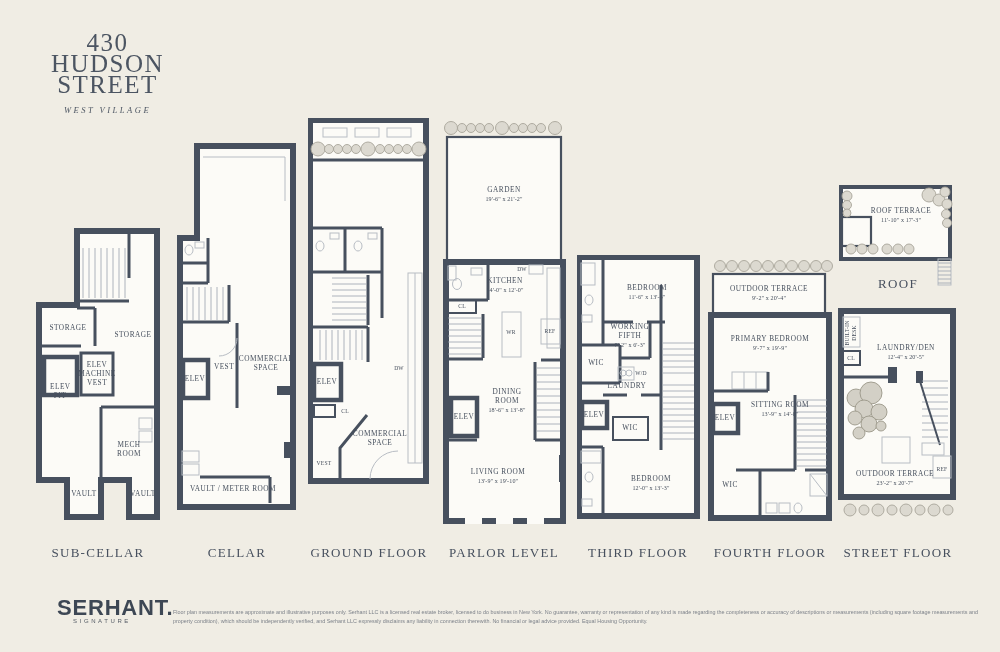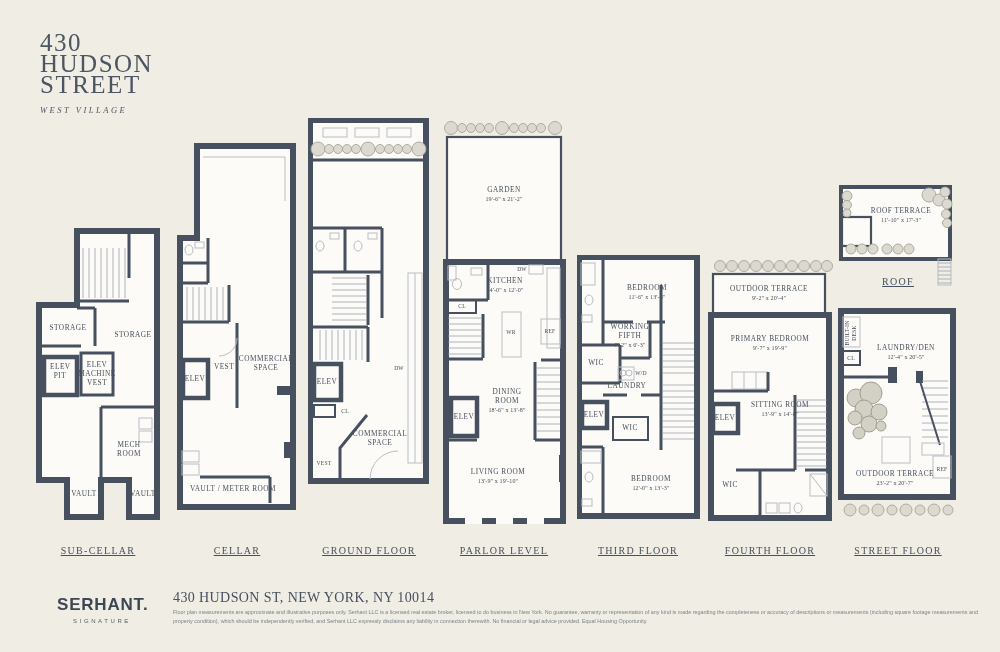--- a/index.html
+++ b/index.html
@@ -1,47 +1,47 @@
 <!DOCTYPE html>
 <html><head>
 <meta charset="utf-8">
 <style>
   html,body{margin:0;padding:0;}
   .page{position:relative;width:1000px;height:652px;background:#f0ede4;overflow:hidden;
         font-family:"Liberation Serif",serif;color:#47505e;}
   
-  .title-block{position:absolute;left:40px;top:32px;width:135px;}
+  .title-block{position:absolute;left:40px;top:32px;width:135px;text-align:center;}
   .title-line{font-size:25px;line-height:21px;letter-spacing:1.5px;color:#4c5562;}
   .subtitle{margin-top:10px;font-size:8.5px;font-style:italic;letter-spacing:2.5px;color:#4c5562;}
   
   .plan{position:absolute;}
   .plan svg{position:absolute;left:0;top:0;}
   .room{position:absolute;transform:translate(-50%,-50%);text-align:center;color:#47505e;z-index:2;}
   .rname{display:block;font-size:7.3px;letter-spacing:0.5px;line-height:1.2;}
   .rdims{display:block;font-size:6.1px;letter-spacing:0.1px;line-height:1.2;margin-top:1.5px;}
   .tiny .rname{font-size:5.6px;letter-spacing:0.2px;}
   .vertical{transform:translate(-50%,-50%) rotate(-90deg);}
-  .floor-label{position:absolute;transform:translateX(-50%);font-size:10px;letter-spacing:1.3px;
-               color:#47505e;white-space:nowrap;z-index:3;text-decoration:underline;}
+  .floor-label{position:absolute;transform:translateX(-50%);font-size:13px;letter-spacing:1.3px;
+               color:#47505e;white-space:nowrap;z-index:3;}
   
   .ow{fill:#fcfbf7;stroke:#47505e;stroke-width:6;stroke-linejoin:miter;}
   .ow4{fill:#fcfbf7;stroke:#47505e;stroke-width:4;}
   .ow2{fill:#fcfbf7;stroke:#47505e;stroke-width:2.2;}
   .p3{fill:none;stroke:#47505e;stroke-width:3;}
   .p2{fill:none;stroke:#47505e;stroke-width:2;}
   .e5{fill:#fcfbf7;stroke:#47505e;stroke-width:4.5;}
   .fw{fill:#47505e;stroke:none;}
   .tn{fill:none;stroke:#b8bdc4;stroke-width:1;}
   .st{fill:none;stroke:#9aa2ad;stroke-width:0.8;}
   .bush{fill:#dcd9d0;stroke:#a8a59a;stroke-width:0.9;}
   .tree{fill:#d3d0c6;stroke:#9b9789;stroke-width:0.9;}
   .wg{fill:#fcfbf7;}
   
   .brand{position:absolute;left:57px;top:595px;font-family:"Liberation Sans",sans-serif;
-         font-weight:bold;font-size:17px;letter-spacing:0.8px;color:#3d4754;}
+         font-weight:bold;font-size:22px;letter-spacing:0.8px;color:#3d4754;}
   .brand-sub{position:absolute;left:102px;top:618px;transform:translateX(-50%);
          font-family:"Liberation Sans",sans-serif;font-size:6px;letter-spacing:2.6px;color:#565d66;}
   .address{position:absolute;left:173px;top:590px;font-size:14px;letter-spacing:0.4px;color:#46505e;}
   .disclaimer{position:absolute;left:173px;top:608px;width:815px;
          font-family:"Liberation Sans",sans-serif;font-size:5.4px;line-height:1.6;color:#7d828a;}
 </style>
 </head>
 <body>
 
 <div class="page">
@@ -66,21 +66,21 @@
       <path class="p3" d="M66,179 V252 M66,179 H122"></path>
       <rect class="tn" x="104" y="190" width="13" height="11"></rect>
       <rect class="tn" x="104" y="203" width="13" height="11"></rect>
     </svg>
     <div class="room" style="left:33px;top:100px;width:44px">
         <span class="rname">STORAGE</span>
       </div>
     <div class="room" style="left:98px;top:107px;width:60px">
         <span class="rname">STORAGE</span>
       </div>
-    <div class="room" style="left:25px;top:144px;width:20px">
+    <div class="room" style="left:25px;top:164px;width:20px">
         <span class="rname">ELEV PIT</span>
       </div>
     <div class="room" style="left:62px;top:146px;width:40px">
         <span class="rname">ELEV MACHINE VEST</span>
       </div>
     <div class="room" style="left:94px;top:222px;width:36px">
         <span class="rname">MECH ROOM</span>
       </div>
     <div class="room" style="left:49px;top:266px;width:40px">
         <span class="rname">VAULT</span>
@@ -441,16 +441,15 @@
   <div class="floor-label" style="left:237px;top:545px">CELLAR</div>
   <div class="floor-label" style="left:369px;top:545px">GROUND FLOOR</div>
   <div class="floor-label" style="left:504px;top:545px">PARLOR LEVEL</div>
   <div class="floor-label" style="left:638px;top:545px">THIRD FLOOR</div>
   <div class="floor-label" style="left:770px;top:545px">FOURTH FLOOR</div>
   <div class="floor-label" style="left:898px;top:545px">STREET FLOOR</div>
   <div class="floor-label" style="left:898px;top:276px">ROOF</div>
 
   <div class="brand">SERHANT.</div>
   <div class="brand-sub">SIGNATURE</div>
-  <div class="address">430 HUDSON ST, NEW YORK, NY 10014</div>
   <div class="disclaimer">Floor plan measurements are approximate and illustrative purposes only. Serhant LLC is a licensed real estate broker, licensed to do business in New York. No guarantee, warranty or representation of any kind is made regarding the completeness or accuracy of descriptions or measurements (including square footage measurements and property condition), which should be independently verified, and Serhant LLC expressly disclaims any liability in connection therewith. No financial or legal advice provided. Equal Housing Opportunity.</div>
 
 </div>
 
 </body></html>

